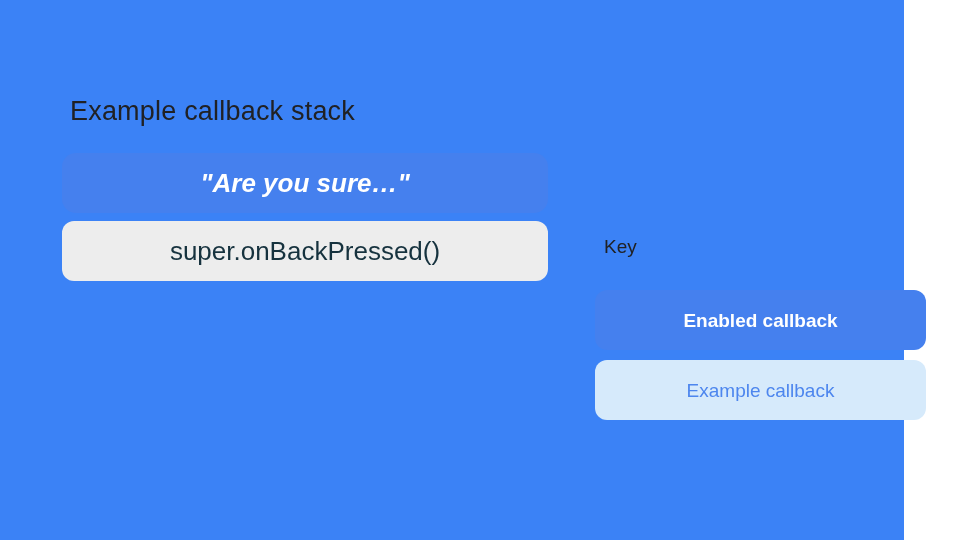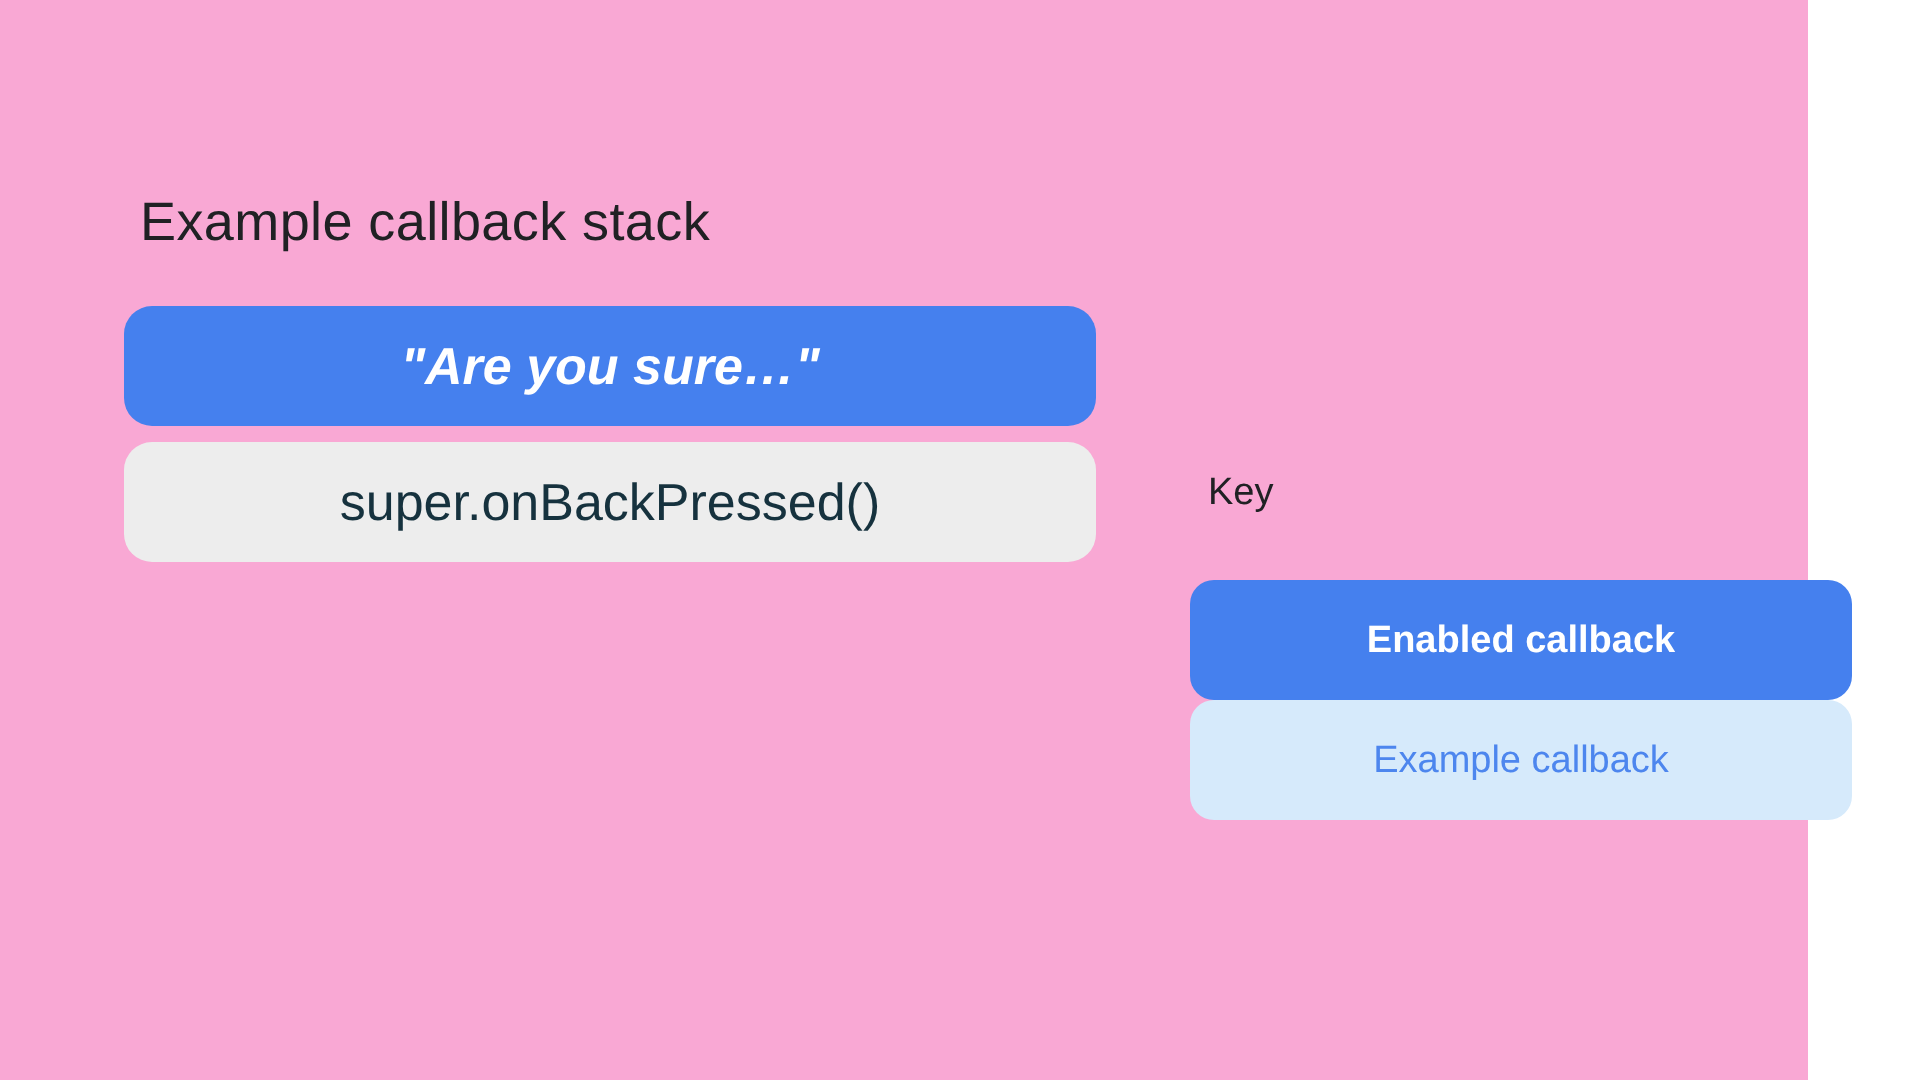--- a/index.html
+++ b/index.html
@@ -8,21 +8,21 @@
     width: 960px;
     height: 540px;
     background: #ffffff;
     font-family: "Liberation Sans", "DejaVu Sans", sans-serif;
     overflow: hidden;
   }
   .canvas {
     position: relative;
     width: 904px;
     height: 540px;
-    background: #f9a8d4;
+    background: #3b82f6;
   }
   .stack-title {
     position: absolute;
     left: 70px;
     top: 96px;
     font-size: 27px;
     font-weight: 500;
     letter-spacing: 0.2px;
     color: #202124;
   }
@@ -52,39 +52,41 @@
   }
   .disabled {
     background: #D6EAFB;
     color: #4D86EE;
     font-weight: 400;
   }
   .system {
     background: #EDEDED;
     color: #16323E;
     font-weight: 400;
+    border-radius: 12px;
   }
   .quote-italic {
     font-style: italic;
   }
   .key-title {
     position: absolute;
     left: 604px;
     top: 236px;
     font-size: 19px;
     font-weight: 500;
     color: #202124;
   }
   .key {
     position: absolute;
     left: 595px;
     top: 290px;
     width: 331px;
     display: flex;
     flex-direction: column;
+    gap: 10px;
   }
   .key .box {
     border-radius: 12px;
     font-size: 19px;
   }
 </style>
 </head>
 <body>
 
 <div class="canvas">

